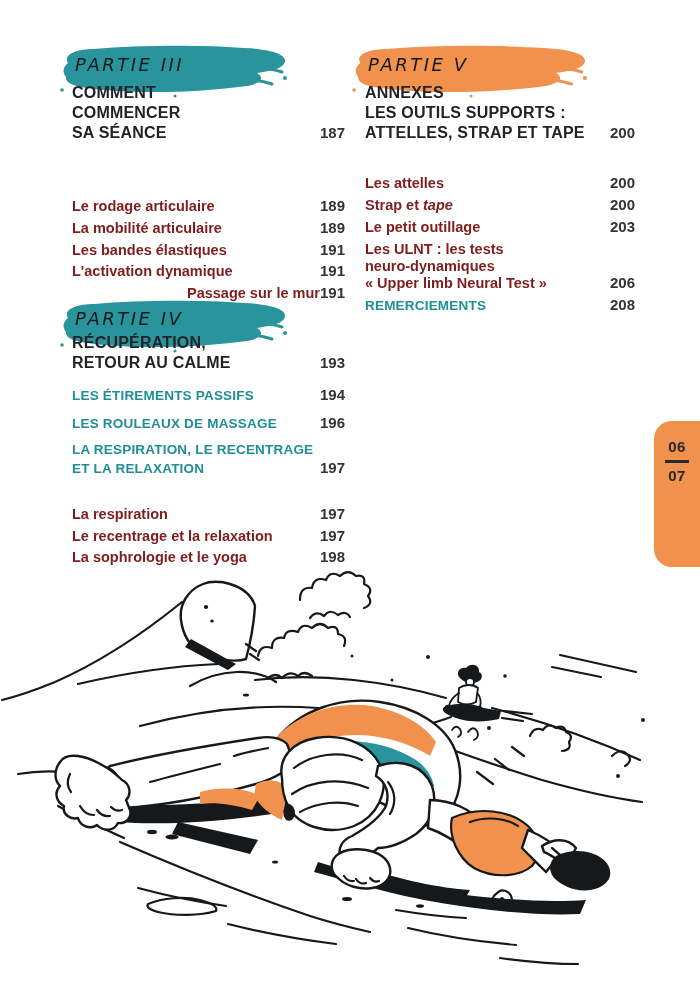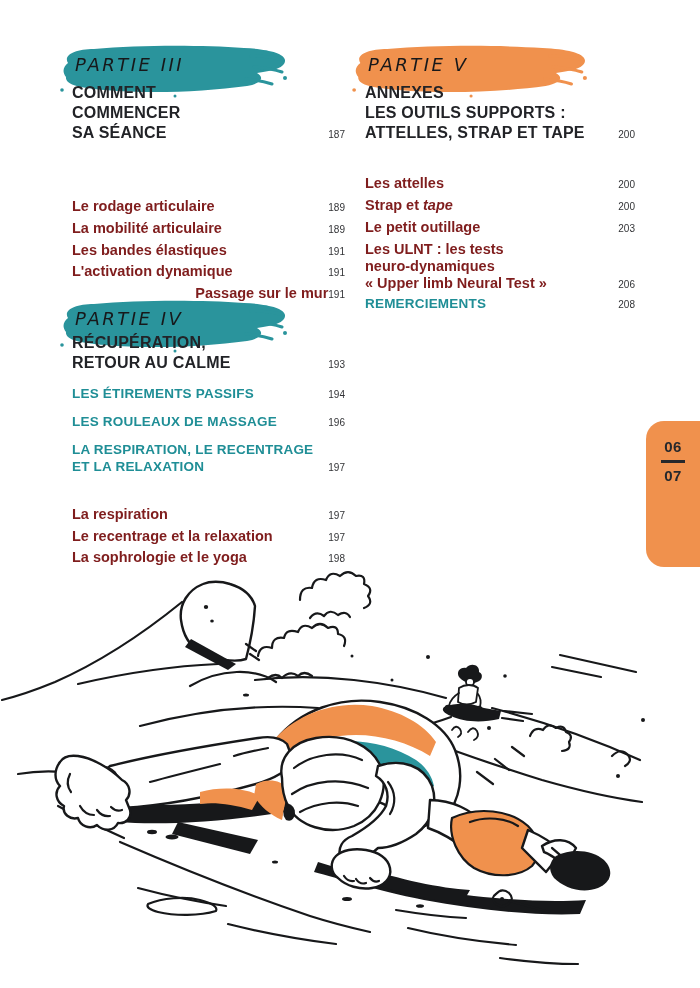--- a/index.html
+++ b/index.html
@@ -10,24 +10,24 @@
   
   .kicker{position:absolute;z-index:3;font-family:"DejaVu Sans",sans-serif;font-style:italic;
           font-weight:400;font-size:18px;letter-spacing:2.5px;color:#17181a;white-space:nowrap;}
   
   .row{position:absolute;z-index:2;display:flex;justify-content:space-between;align-items:baseline;}
   .rl{left:72px;width:273px;}
   .rr{left:365px;width:270px;}
   .t-line{font-size:16px;font-weight:800;color:#222327;letter-spacing:.2px;line-height:20px;white-space:nowrap;}
   .sec{font-size:13.5px;font-weight:700;color:#1f8e96;letter-spacing:.2px;white-space:nowrap;}
   .item{font-size:14.5px;font-weight:700;color:#7f1d1d;white-space:nowrap;margin-top:25px;}
-  .pg{font-size:10px;font-weight:400;color:#323336;}
+  .pg{font-size:15px;font-weight:700;color:#323336;}
   .it{font-style:italic;}
   
-  .page-tab{position:absolute;top:421px;right:0;width:54px;height:146px;background:#f0914d;
+  .page-tab{position:absolute;top:421px;right:0;width:46px;height:146px;background:#f0914d;
             border-radius:18px 0 0 18px;z-index:4;display:flex;flex-direction:column;align-items:center;
             padding-top:17px;box-sizing:border-box;}
   .tab-num{font-size:15px;font-weight:700;color:#26282c;line-height:18px;letter-spacing:.5px;}
   .tab-divider{width:24px;height:2.5px;background:#26282c;margin:4px 0;}
   
   .illus{position:absolute;left:0;top:560px;width:700px;height:420px;z-index:2;}
   .sk{fill:none;stroke:#17181a;stroke-width:2.2;stroke-linecap:round;stroke-linejoin:round;}
   .skb{fill:#ffffff;stroke:#17181a;stroke-width:2.4;stroke-linecap:round;stroke-linejoin:round;}
   .dk{fill:#17181a;stroke:none;}
   .thin{stroke-width:1.8;}

